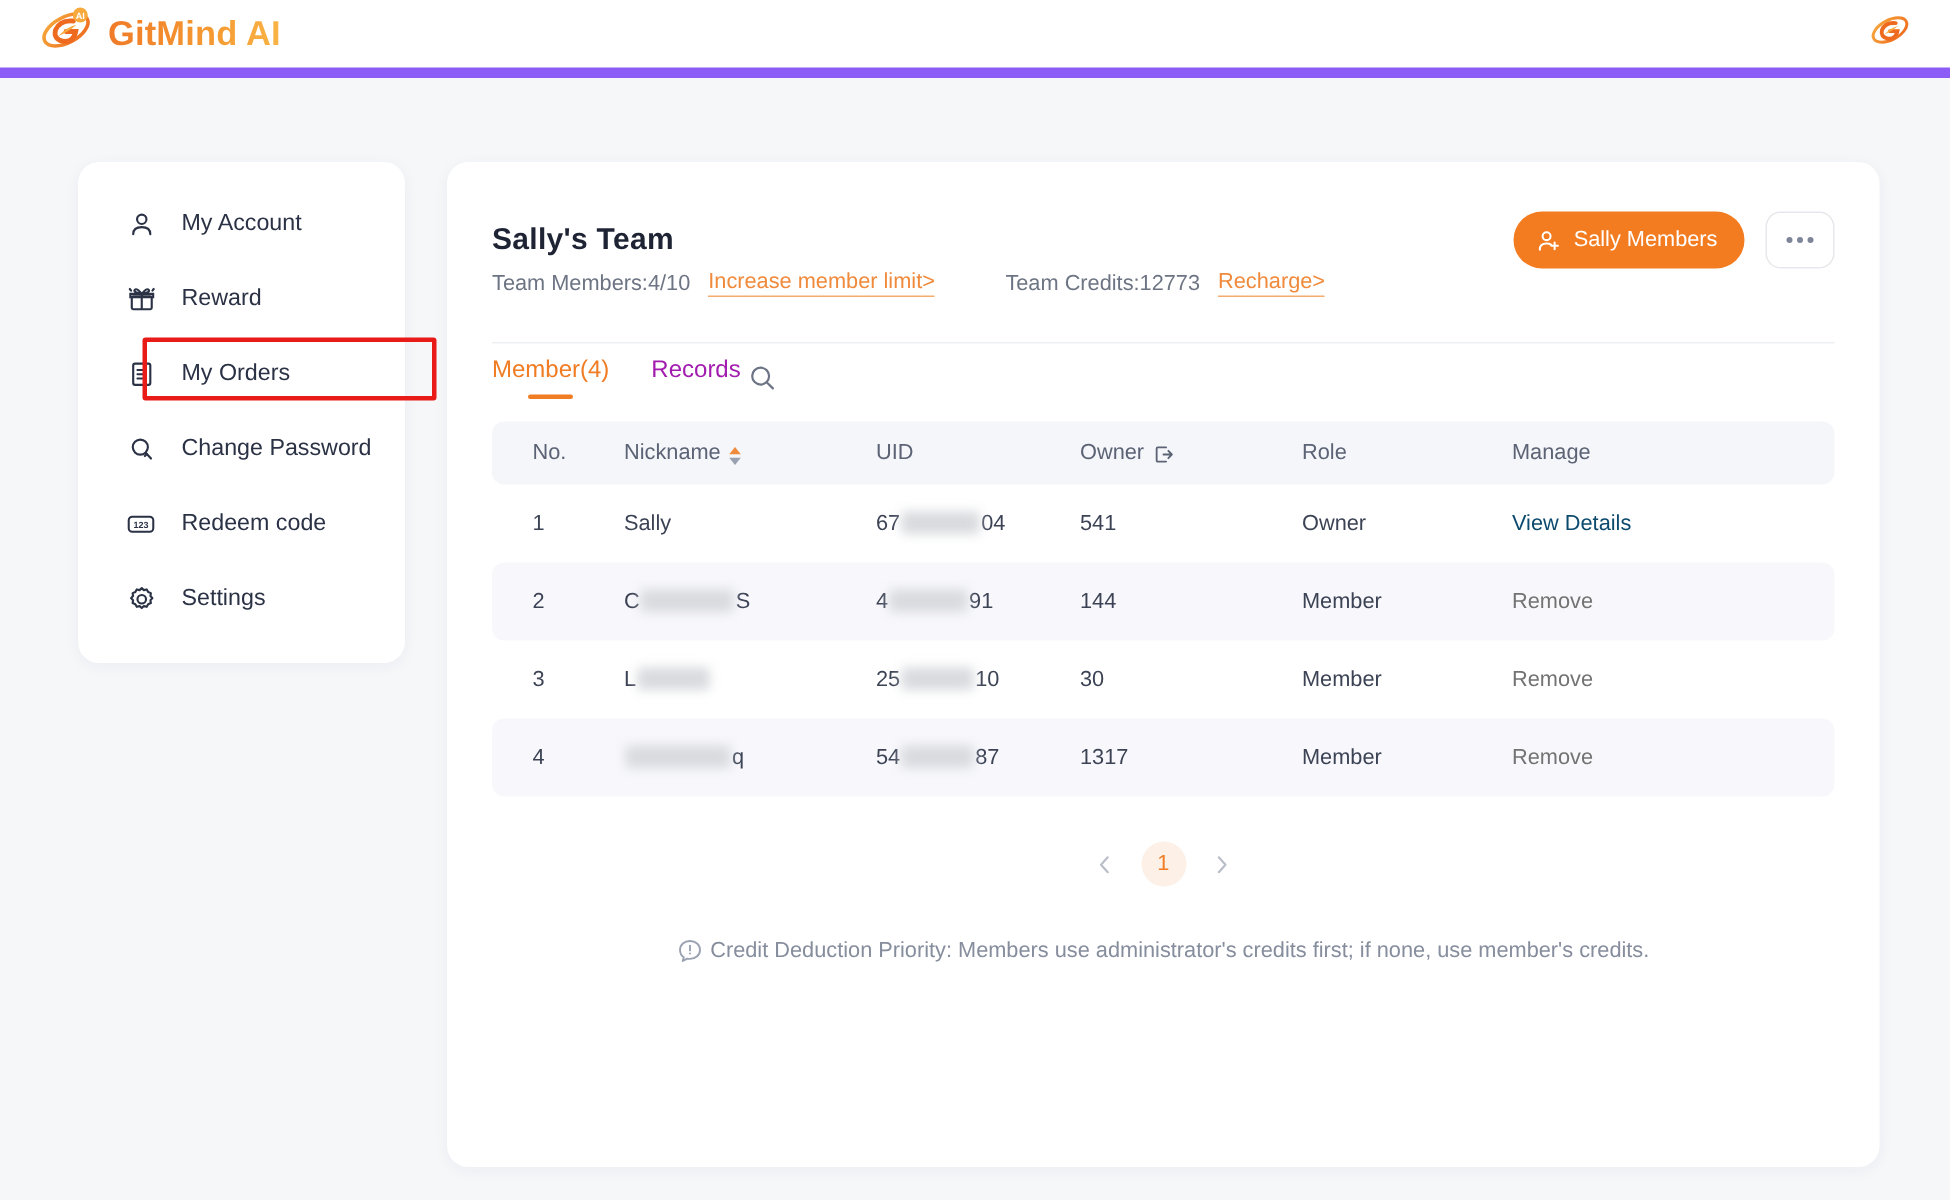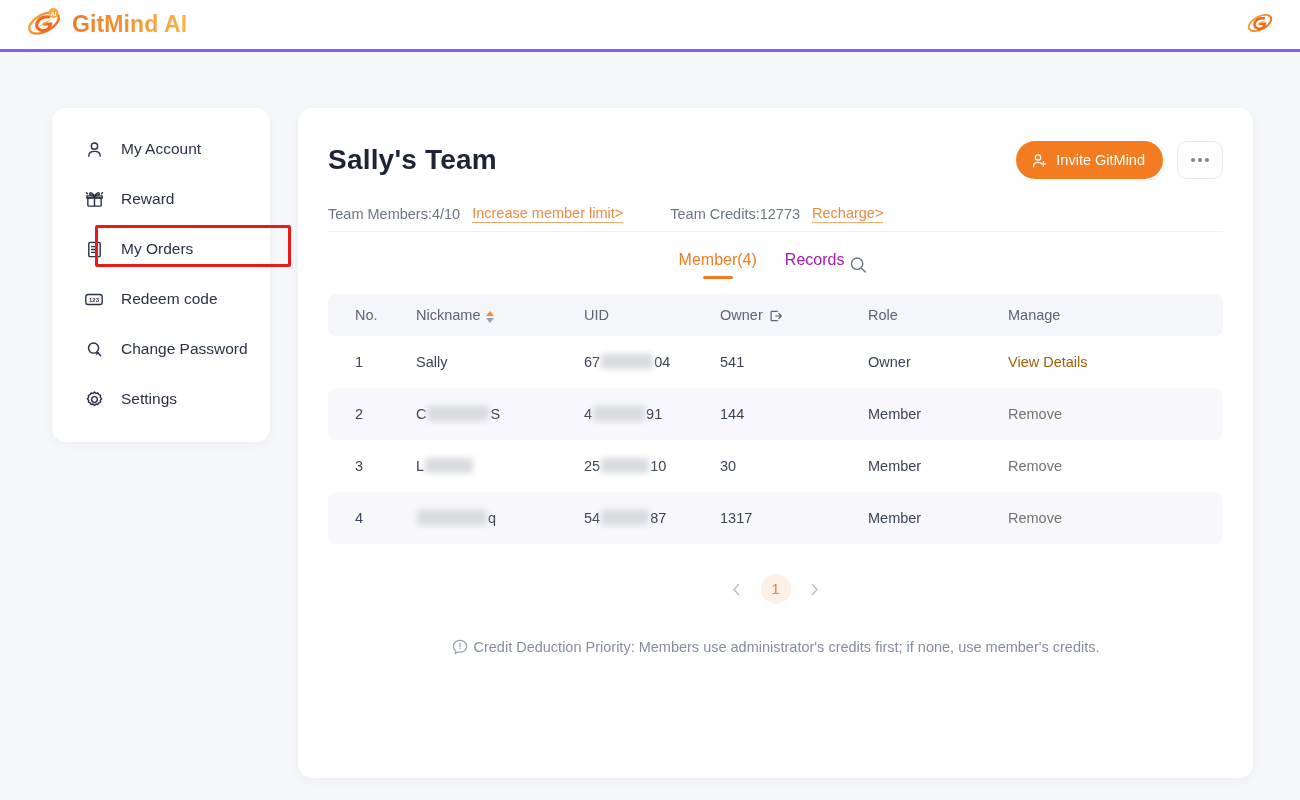--- a/index.html
+++ b/index.html
@@ -21,21 +21,21 @@
   .topbar {
     position: absolute;
     top: 0; left: 0;
     width: 1300px;
     height: 52px;
     background: #ffffff;
     display: flex;
     align-items: center;
     justify-content: space-between;
     padding: 0 26px;
-    border-bottom: 3px solid #8b5cf6;
+    border-bottom: 7px solid #8b5cf6;
   }
   .brand {
     display: flex;
     align-items: center;
     gap: 10px;
   }
   .brand-text {
     font-size: 23px;
     font-weight: bold;
     letter-spacing: .1px;
@@ -104,21 +104,21 @@
     padding: 32px 30px 0 30px;
   }
 
   .card-head {
     display: flex;
     align-items: center;
     justify-content: space-between;
     height: 40px;
   }
   .team-title {
-    font-size: 28px;
+    font-size: 20px;
     font-weight: bold;
     color: #1e2434;
     letter-spacing: .2px;
   }
   .head-actions { display: flex; align-items: center; gap: 14px; }
   .btn-invite {
     height: 38px;
     padding: 0 18px 0 15px;
     background: #f47c20;
     color: #fff;
@@ -139,45 +139,44 @@
     display: flex; align-items: center; justify-content: center;
     gap: 3px;
     cursor: pointer;
   }
   .dot { width: 4px; height: 4px; border-radius: 50%; background: #7d8699; }
 
   
   .meta-row {
     display: flex;
     align-items: center;
-    margin-top: 25px;
     font-size: 14.5px;
     color: #6d7483;
-    padding-bottom: 8px;
+    padding-bottom: 30px;
     border-bottom: 1px solid #eeeff3;
     text-align: right;
   }
   .meta-label { white-space: nowrap; }
   .meta-link {
     color: #f08a3c;
     text-decoration: none;
     border-bottom: 1px solid #f3ab6e;
     margin-left: 12px;
     padding-bottom: 1px;
     cursor: pointer;
     white-space: nowrap;
   }
   .meta-gap { width: 47px; }
 
   
   .tabs-row {
     display: flex;
     align-items: center;
-    justify-content: center;
-    margin-top: 16px;
+    justify-content: flex-start;
+    margin-top: 6px;
     height: 34px;
   }
   .tabs { display: flex; align-items: center; gap: 28px; }
   .tab {
     font-size: 16px;
     color: #a21caf;
     cursor: pointer;
     position: relative;
     padding-bottom: 10px;
   }
@@ -219,21 +218,21 @@
   .tbl tbody tr.alt td { background: #f8f8fc; }
   .tbl tbody tr.alt td:first-child { border-radius: 8px 0 0 8px; }
   .tbl tbody tr.alt td:last-child  { border-radius: 0 8px 8px 0; }
   .col-no   { width: 78px; }
   .col-nick { width: 168px; }
   .col-uid  { width: 136px; }
   .col-used { width: 148px; }
   .col-role { width: 140px; }
 
   .role-muted { color: #6d7483; }
-  .link-view   { color: #a16207; cursor: pointer; }
+  .link-view   { color: #0c4a6e; cursor: pointer; }
   .link-remove { color: #737373; cursor: pointer; }
 
   
   .redact {
     display: inline-block;
     height: 15px;
     border-radius: 2px;
     background: #d8dade;
     filter: blur(3.4px);
     vertical-align: middle;
@@ -354,37 +353,37 @@
         <svg width="19" height="19" viewBox="0 0 20 20" fill="none" stroke="#2b3245" stroke-width="1.5">
           <rect x="4" y="2.5" width="12" height="15" rx="1.3"></rect>
           <path d="M7 7 h6 M7 10 h6 M7 13 h3.5" stroke-linecap="round"></path>
         </svg>
       </span>
       <span>My Orders</span>
     </div>
 
     <div class="nav-item">
       <span class="nav-ico">
-        <svg width="21" height="19" viewBox="0 0 22 20" fill="none" stroke="#2b3245" stroke-width="1.5">
-          <rect x="2" y="4.5" width="18" height="11" rx="2.6"></rect>
-          <text x="11" y="13" font-size="6.6" fill="#2b3245" stroke="none" text-anchor="middle" font-family="Liberation Sans, sans-serif" font-weight="bold">123</text>
-        </svg>
-      </span>
-      <span>Redeem code</span>
-    </div>
-
-    <div class="nav-item">
-      <span class="nav-ico">
         <svg width="19" height="19" viewBox="0 0 20 20" fill="none" stroke="#2b3245" stroke-width="1.5">
           <circle cx="9" cy="8.5" r="5.3"></circle>
           <path d="M12.9 12.6 L16.5 16.5" stroke-linecap="round"></path>
           <path d="M13.6 13.4 l-1.4 1.4" stroke-linecap="round"></path>
         </svg>
       </span>
       <span>Change Password</span>
+    </div>
+
+    <div class="nav-item">
+      <span class="nav-ico">
+        <svg width="21" height="19" viewBox="0 0 22 20" fill="none" stroke="#2b3245" stroke-width="1.5">
+          <rect x="2" y="4.5" width="18" height="11" rx="2.6"></rect>
+          <text x="11" y="13" font-size="6.6" fill="#2b3245" stroke="none" text-anchor="middle" font-family="Liberation Sans, sans-serif" font-weight="bold">123</text>
+        </svg>
+      </span>
+      <span>Redeem code</span>
     </div>
 
     <div class="nav-item">
       <span class="nav-ico">
         <svg width="19" height="19" viewBox="0 0 20 20" fill="none" stroke="#2b3245" stroke-width="1.5">
           <circle cx="10" cy="10" r="3"></circle>
           <path d="M10 2.2 l1.5 1.4 2 -0.5 1 1.8 1.9 0.8 -0.3 2 1.4 1.5 -1.4 1.5 0.3 2 -1.9 0.8 -1 1.8 -2 -0.5 -1.5 1.4 -1.5 -1.4 -2 0.5 -1 -1.8 -1.9 -0.8 0.3 -2 -1.4 -1.5 1.4 -1.5 -0.3 -2 1.9 -0.8 1 -1.8 2 0.5 z" stroke-linejoin="round"></path>
         </svg>
       </span>
       <span>Settings</span>
@@ -400,21 +399,21 @@
 
       <div class="head-actions">
         <button class="btn-invite">
           <span style="display:flex;">
             <svg width="17" height="17" viewBox="0 0 20 20" fill="none" stroke="#fff" stroke-width="1.6">
               <circle cx="8.3" cy="6.4" r="3.1"></circle>
               <path d="M3 17 q0 -4.8 5.3 -4.8 q2.3 0 3.7 1" stroke-linecap="round"></path>
               <path d="M14.6 11.4 v5.2 M12 14 h5.2" stroke-linecap="round"></path>
             </svg>
           </span>
-          <span>Invite GitMind</span>
+          <span>Sally Members</span>
         </button>
 
         <button class="btn-more">
           <span style="display:flex;gap:3px;">
             <span class="dot"></span>
               <span class="dot"></span>
               <span class="dot"></span>
           </span>
         </button>
       </div>

